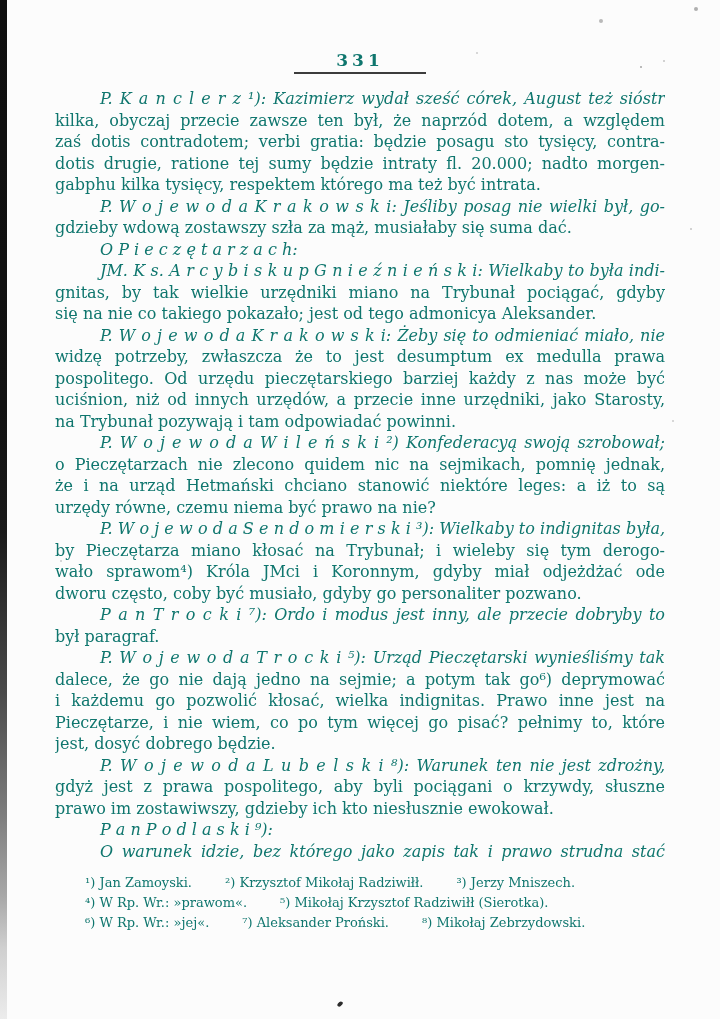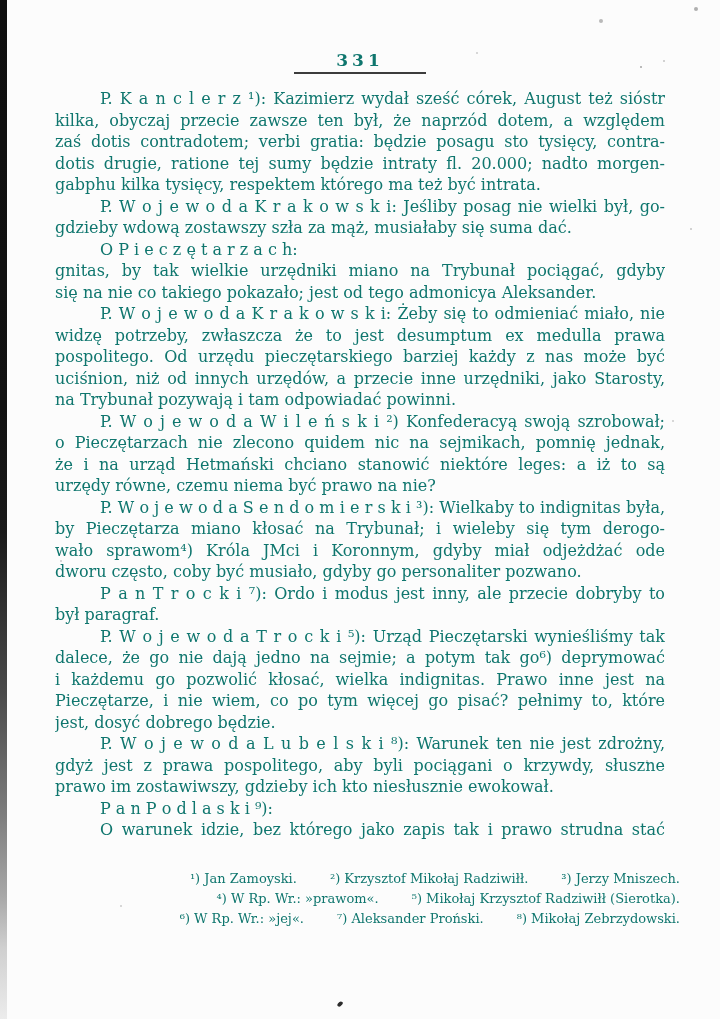--- a/index.html
+++ b/index.html
@@ -61,26 +61,25 @@
     text-align-last: justify;
     height: 21.5px;
     overflow: hidden;
     white-space: nowrap;
   }
   .line.justified { white-space: normal; }
   .line.last {
     text-align: right;
     text-align-last: left;
   }
-  .line.indent { text-indent: 45px; }
+  .line.indent { text-indent: 45px; font-style: italic; }
   .footnotes {
-    margin: 28px 40px 0 85px;
+    margin: 11px 40px 0 85px;
     font-size: 13px;
     line-height: 20px;
-    text-align: right;
   }
   .fn-line { white-space: nowrap; }
   .fn-seg { display: inline-block; margin-right: 33px; }
   .fn-seg:last-child { margin-right: 0; }
   
   .speck {
     position: absolute;
     left: 338px; top: 1001px;
     width: 4px; height: 6px;
     background: #2c2c2c;
@@ -108,20 +107,21 @@
         <div class="line last">gabphu kilka tysięcy, respektem którego ma też być intrata.</div>
       </div>
       <div class="para">
         <div class="line indent justified">P. W o j e w o d a  K r a k o w s k i: Jeśliby posag nie wielki był, go-</div>
         <div class="line last">gdzieby wdową zostawszy szła za mąż, musiałaby się suma dać.</div>
       </div>
       <div class="para">
         <div class="line indent last">O P i e c z ę t a r z a c h:</div>
       </div>
       <div class="para">
+        <div class="line indent justified">JM. K s. A r c y b i s k u p  G n i e ź n i e ń s k i: Wielkaby to była indi-</div>
         <div class="line justified">gnitas, by tak wielkie urzędniki miano na Trybunał pociągać, gdyby</div>
         <div class="line last">się na nie co takiego pokazało; jest od tego admonicya Aleksander.</div>
       </div>
       <div class="para">
         <div class="line indent justified">P. W o j e w o d a  K r a k o w s k i: Żeby się to odmieniać miało, nie</div>
         <div class="line justified">widzę potrzeby, zwłaszcza że to jest desumptum ex medulla prawa</div>
         <div class="line justified">pospolitego. Od urzędu pieczętarskiego barziej każdy z nas może być</div>
         <div class="line justified">uciśnion, niż od innych urzędów, a przecie inne urzędniki, jako Starosty,</div>
         <div class="line last">na Trybunał pozywają i tam odpowiadać powinni.</div>
       </div>

